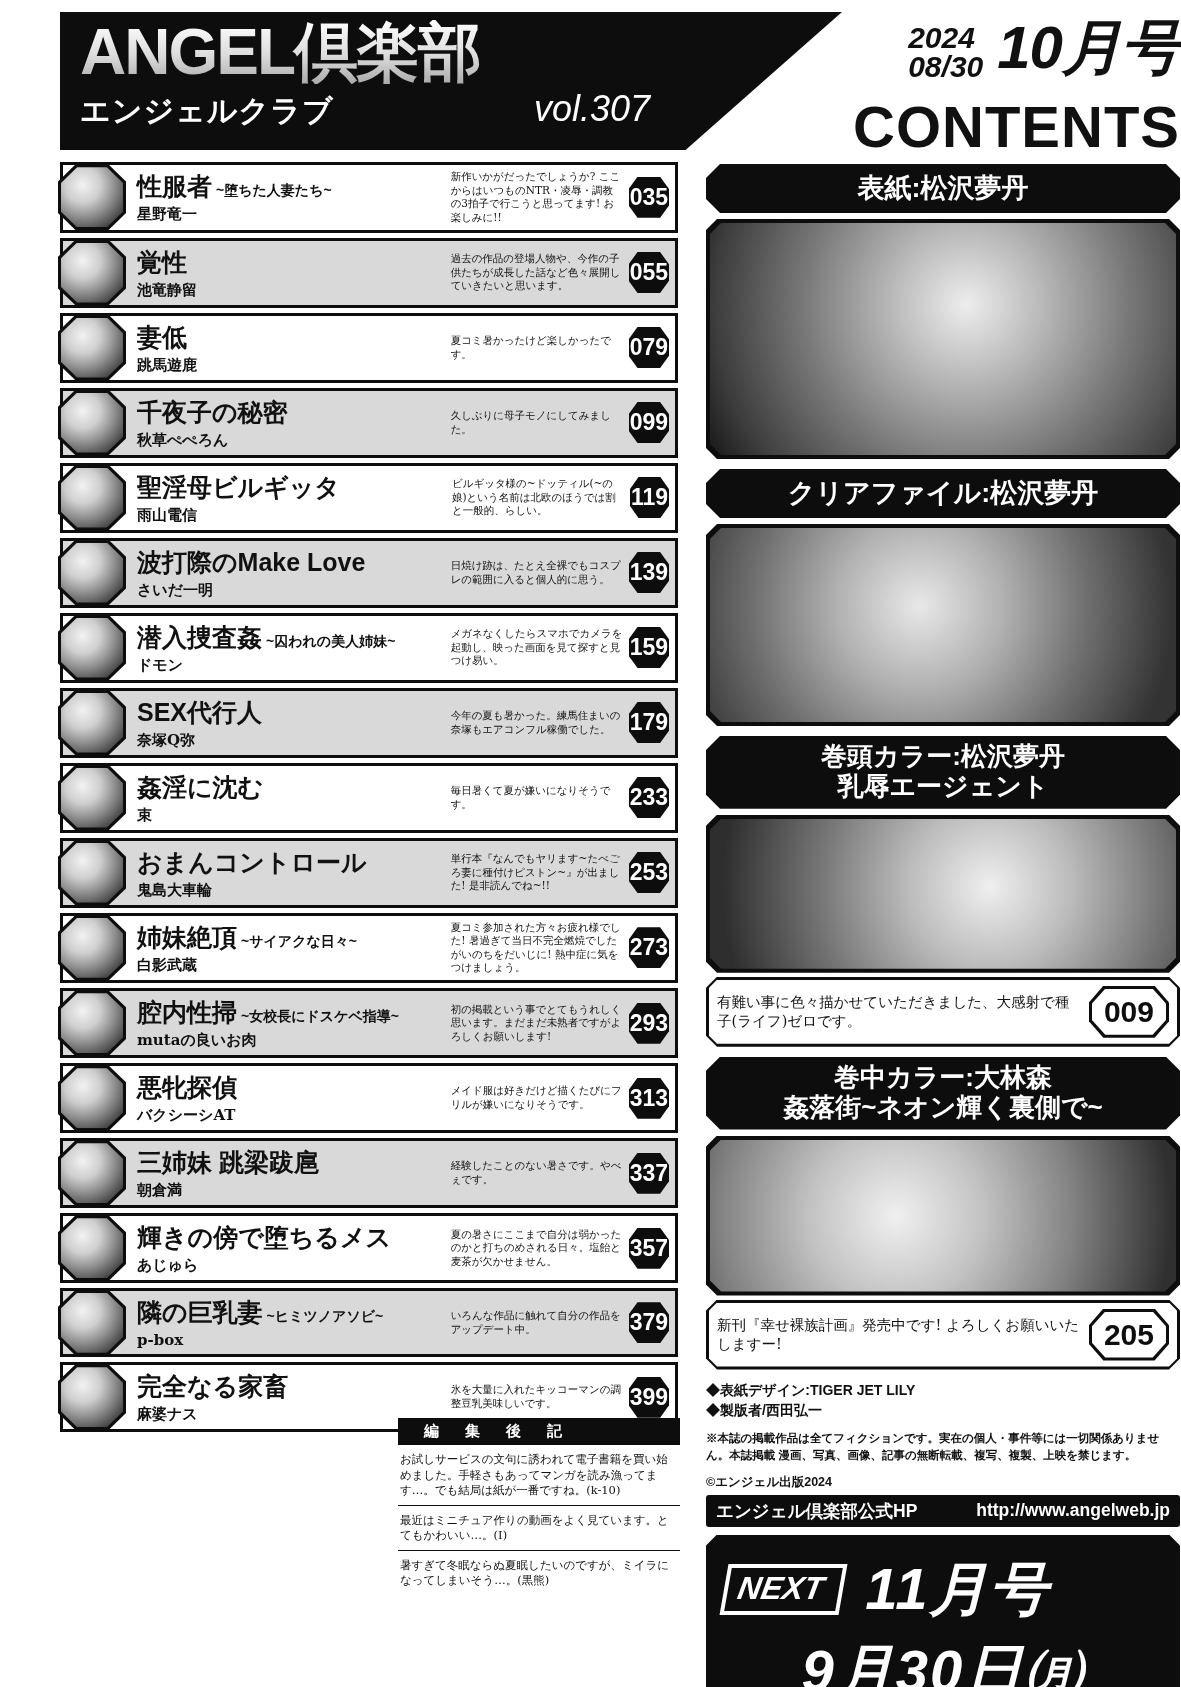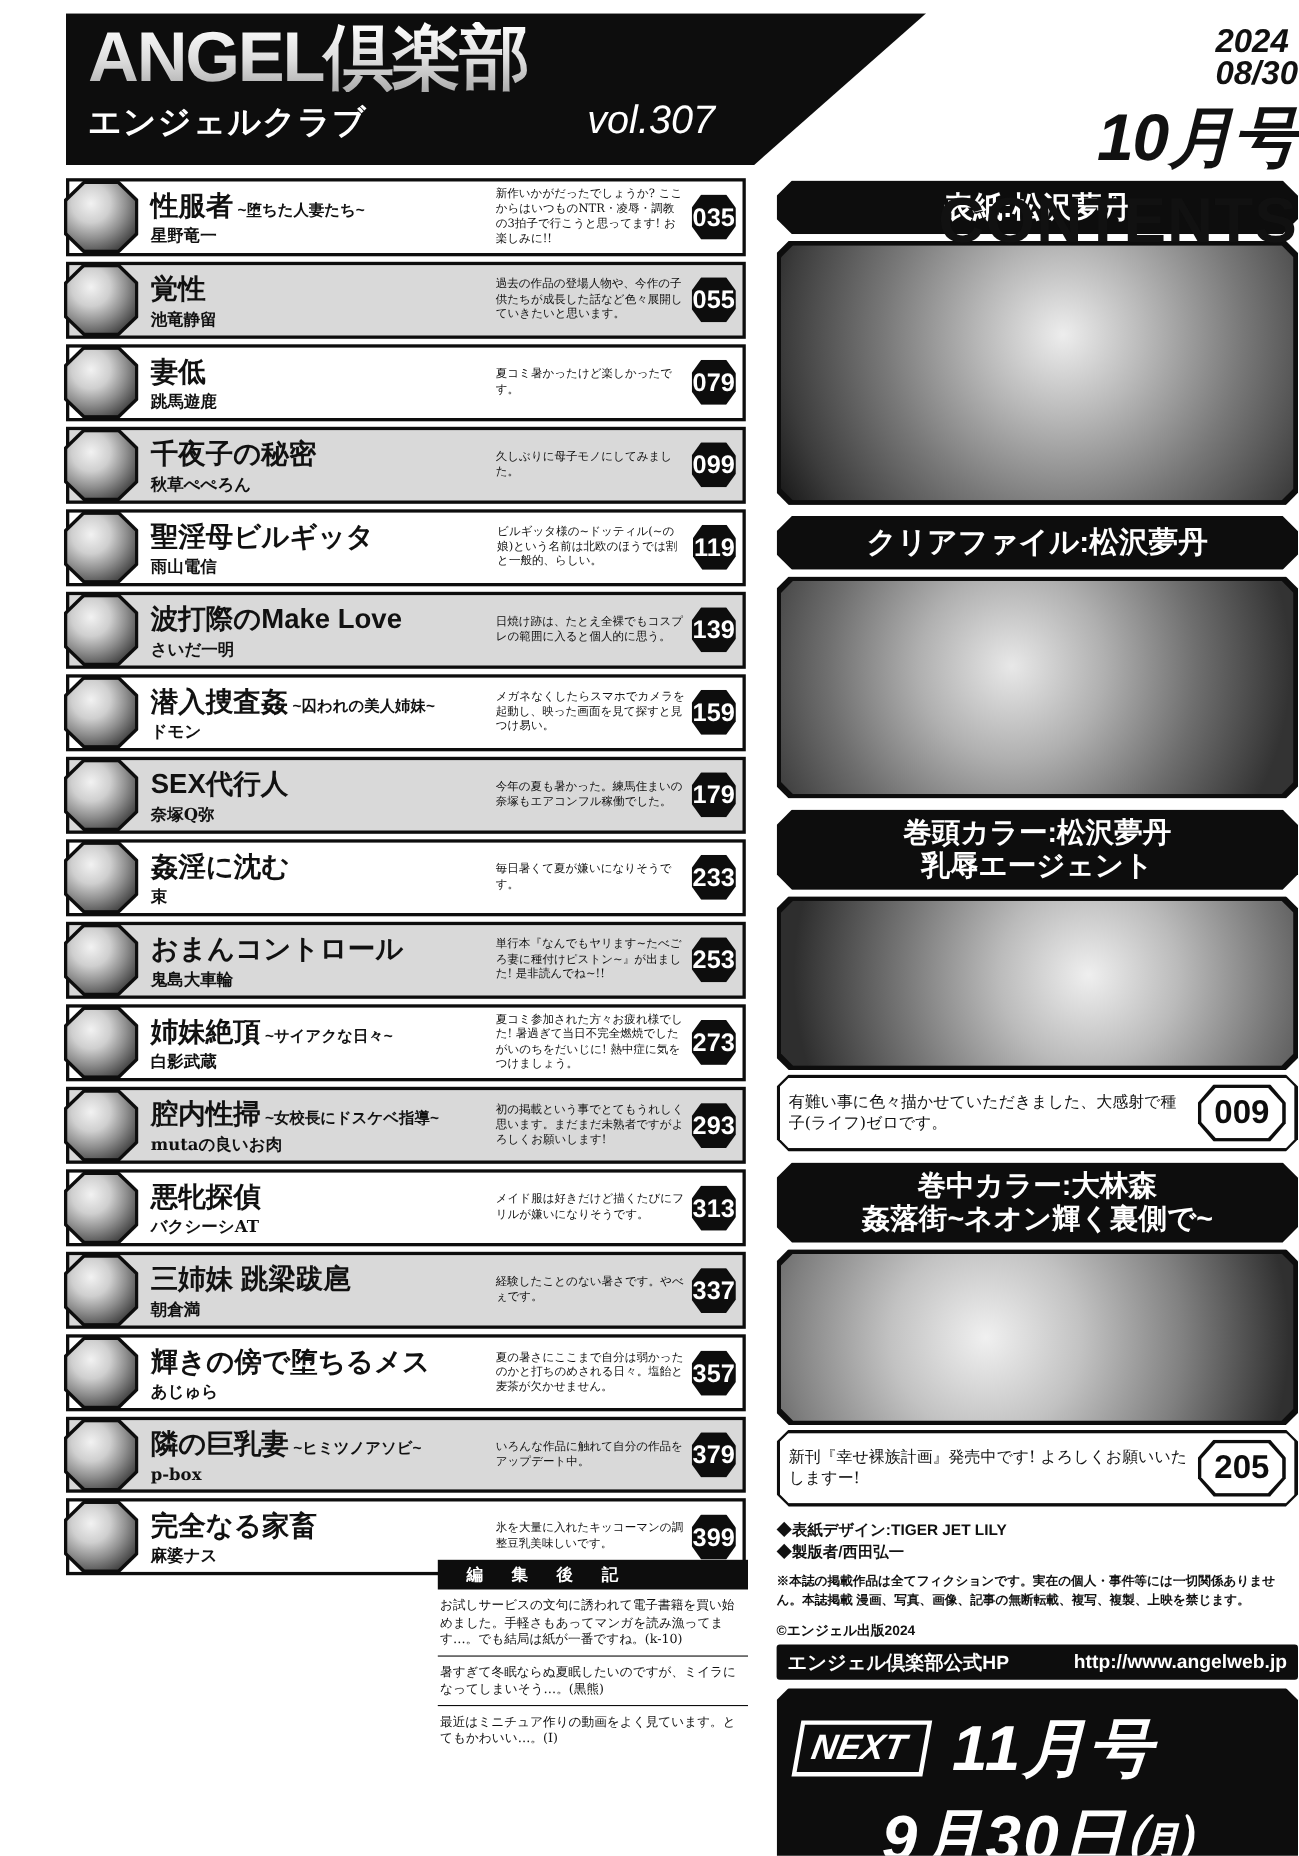--- a/index.html
+++ b/index.html
@@ -16,21 +16,21 @@
   .logo-box { position:absolute; left:60px; top:12px; width:782px; height:138px; background:#0d0d0d;
               clip-path: polygon(0 0, 100% 0, 80% 100%, 0 100%); z-index:1; padding:8px 0 0 20px; }
   .logo-main { font-size:64px; font-weight:900; letter-spacing:-2px; line-height:1.0;
                background:linear-gradient(180deg,#ffffff 0%,#dcdcdc 55%,#aaaaaa 100%);
                -webkit-background-clip:text; background-clip:text; color:transparent; white-space:nowrap; }
   .logo-sub-row { display:flex; justify-content:space-between; width:570px; align-items:baseline; margin-top:4px; }
   .logo-sub { font-size:30px; font-weight:900; color:#fff; letter-spacing:1px; }
   .logo-vol { font-size:36px; font-weight:400; color:#fff; font-style:italic; }
 
   .contents-head { position:absolute; left:712px; top:14px; width:468px; z-index:2; text-align:right; }
-  .ch-top { display:flex; justify-content:flex-end; align-items:flex-end; gap:14px;flex-direction:column; }
+  .ch-top { display:flex; justify-content:flex-end; align-items:center; gap:14px; }
   .ch-date { font-style:italic; font-weight:900; font-size:30px; line-height:0.95; text-align:left; padding-top:10px; }
   .ch-issue { font-style:italic; font-weight:900; font-size:60px; line-height:1.0; letter-spacing:-1px; }
   .ch-contents { font-weight:900; font-size:58px; line-height:0.9; letter-spacing:1px; margin-top:20px; }
 
   
   .entry-list { position:absolute; left:60px; top:162px; width:618px; display:flex; flex-direction:column; gap:5px; }
   .entry { position:relative; display:flex; align-items:center; min-height:64px; }
   .entry-box { flex:1; background:#0d0d0d; padding:3px; min-height:64px; display:flex; }
   .entry-inner { flex:1; background:#fff; display:flex; align-items:center; gap:6px; padding:5px 6px 5px 46px; }
   .entry:nth-child(even) .entry-inner { background:#d9d9d9; }
@@ -430,23 +430,23 @@
         </div>
       </div>
     </div>
   </div>
 
   <div class="editor-notes">
     <div class="en-head">編集後記</div>
     <div id="en-list">
     <div class="en-note">お試しサービスの文句に誘われて電子書籍を買い始めました。手軽さもあってマンガを読み漁ってます…。でも結局は紙が一番ですね。(k-10)</div>
 
+    <div class="en-note">最近はミニチュア作りの動画をよく見ています。とてもかわいい…。(I)</div>
+
     <div class="en-note">暑すぎて冬眠ならぬ夏眠したいのですが、ミイラになってしまいそう…。(黒熊)</div>
-
-    <div class="en-note">最近はミニチュア作りの動画をよく見ています。とてもかわいい…。(I)</div>
   </div>
   </div>
 
   <div class="right-col">
     <div class="gap14"></div>
     <div class="oct-bar bar1 cut12">表紙:松沢夢丹</div>
     <div class="gap6"></div>
     <div class="art-frame cut9">
       <div class="art art-cover cut9"></div>
     </div>

